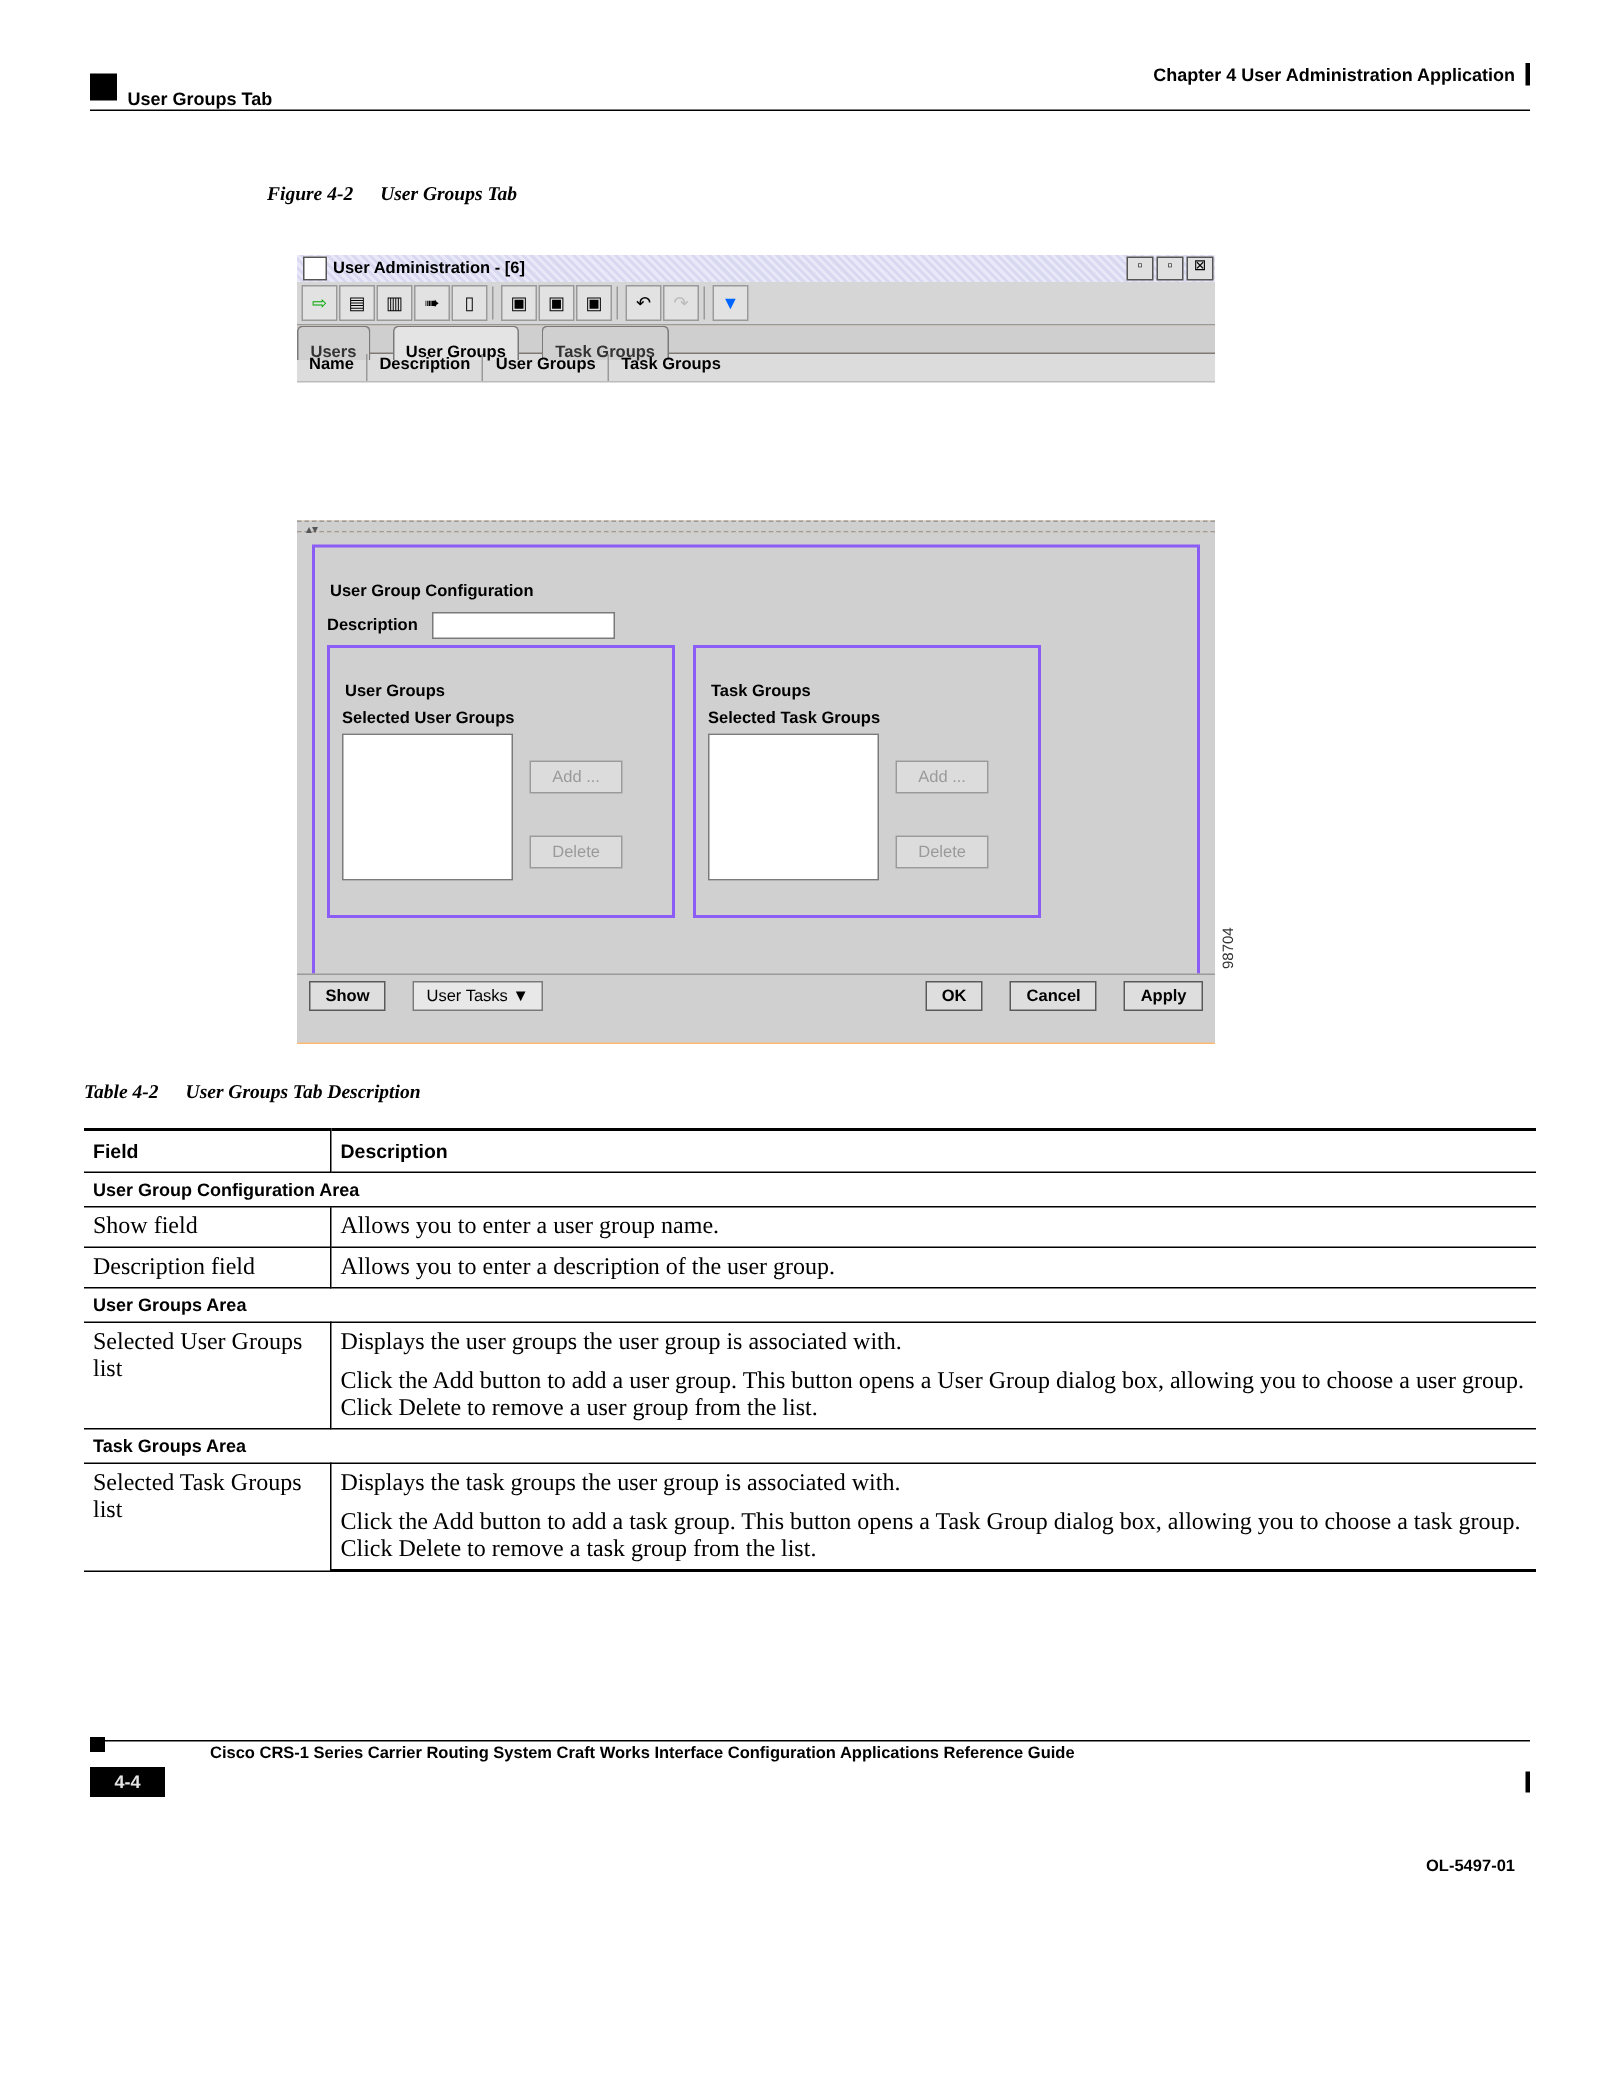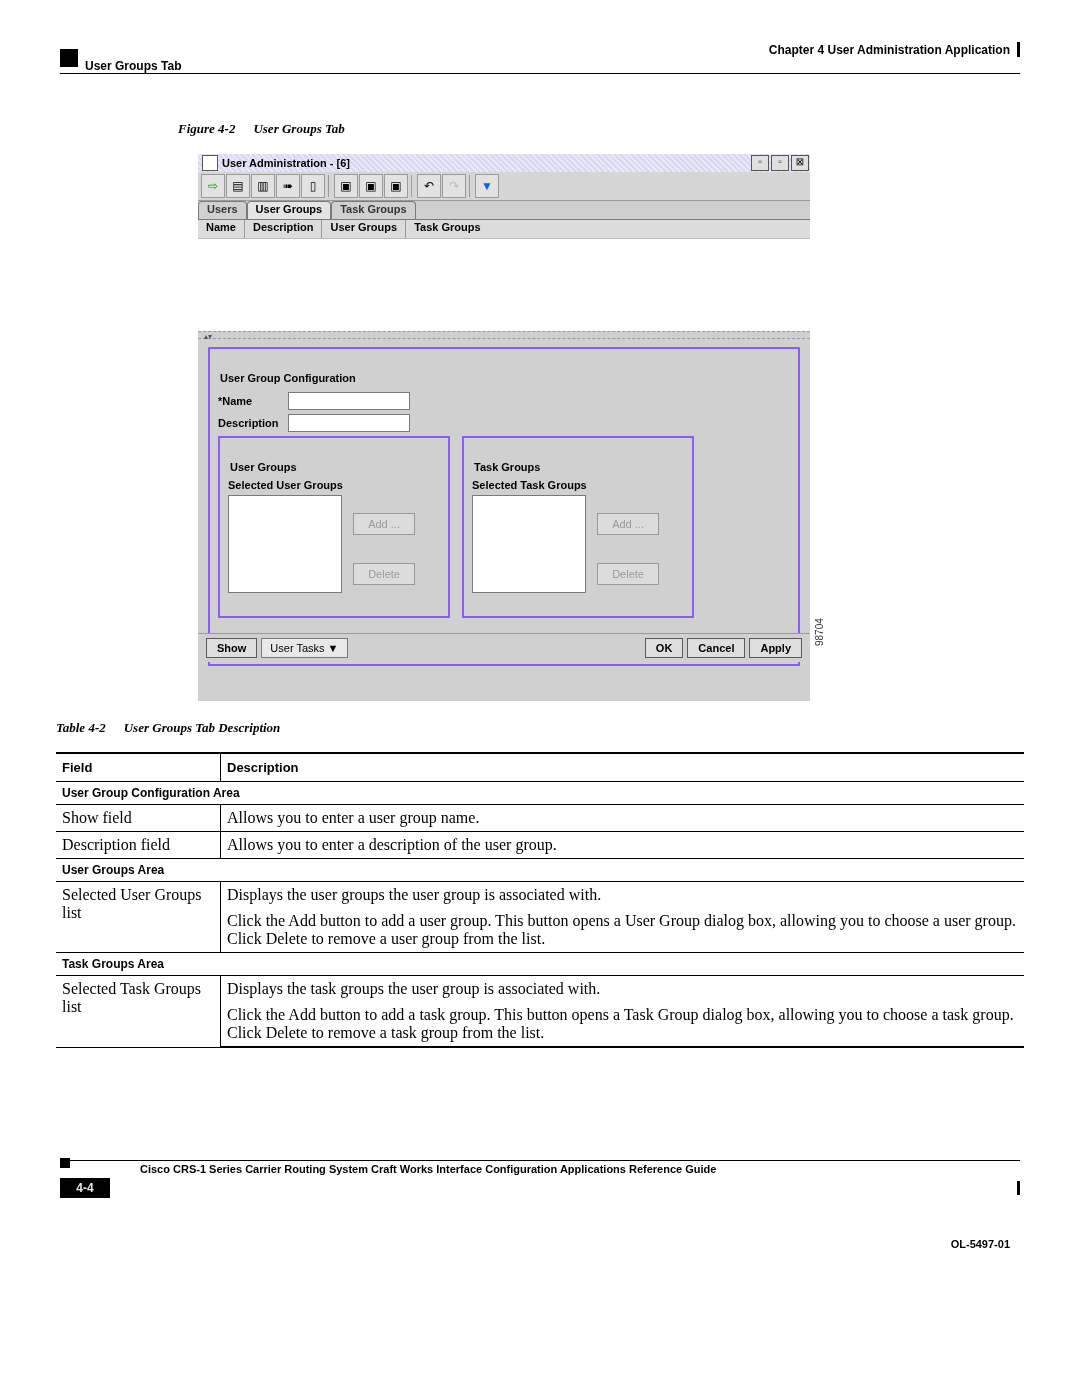--- a/index.html
+++ b/index.html
@@ -9,34 +9,34 @@
 .top-right-label{position:absolute;right:60px;top:43px;font:12px Arial}
 .top-right-bar{position:absolute;right:60px;top:42px;width:3px;height:15px;background:#000}
 .top-section{position:absolute;left:85px;top:59px;font:bold 12px Arial}
 .top-line{position:absolute;left:60px;top:73px;right:60px;border-top:1px solid #000}
 
 
 .fig-cap{position:absolute;left:178px;top:121px;font:italic bold 13px "Times New Roman",serif}
 .fig-gap{display:inline-block;width:18px}
 
 
-.shot{position:absolute;left:198px;top:154px;width:612px;height:526px;border:0px solid #333;background:#fdba74}
+.shot{position:absolute;left:198px;top:170px;width:612px;height:526px;border:0px solid #333;background:#fdba74}
 .titlebar{height:18px;background:repeating-linear-gradient(45deg,#e8e8f8 0 2px,#d8d8f0 2px 4px);display:flex;align-items:center;font:bold 11px Arial}
 .titlebar .icon{width:14px;height:14px;border:1px solid #555;background:#fff;margin:0 4px;display:inline-block}
 .titlebar .spacer{flex:1}
 .winbtn{width:16px;height:14px;border:1px solid #555;background:#e0e0e0;margin:0 1px;font:10px Arial;text-align:center;line-height:12px;display:inline-block}
 
 .toolbar{height:28px;background:#d6d6d6;border-bottom:1px solid #9a9a9a;display:flex;align-items:center;padding:0 3px;gap:1px}
 .tbtn{width:22px;height:22px;border:1px solid #9a9a9a;background:#e2e2e2;display:flex;align-items:center;justify-content:center;font:12px Arial}
 .tsep{width:2px;height:22px;border-left:1px solid #9a9a9a;margin:0 2px}
 .arrow-green{color:#0a0}
 .funnel-blue{color:#06f;font-weight:bold}
 
 .tabsrow{height:18px;display:flex;background:#cfcfcf;font:bold 11px Arial}
-.tab{border:1px solid #7a7a7a;border-bottom:none;padding:1px 8px;background:#e4e4e4;margin-right:0;border-radius:4px 4px 0 0}
+.tab{border:1px solid #7a7a7a;border-bottom:none;padding:11px 8px;background:#e4e4e4;margin-right:15px;border-radius:4px 4px 0 0}
 .tab.inactive{background:#d0d0d0;color:#333}
 .subhdr{height:18px;display:flex;background:#dcdcdc;font:bold 11px Arial;border-top:1px solid #7a7a7a}
 .subcell{border-right:1px solid #9a9a9a;padding:1px 8px}
 
 .grid-area{height:92px;background:#fff;border-top:1px solid #bbb}
 .splitter{height:6px;background:#cfcfcf;border-top:1px dashed #9a9a9a;border-bottom:1px dashed #9a9a9a;font:8px Arial;color:#555;padding-left:6px}
 
 .form-panel{background:#d0d0d0;padding:8px 10px 12px;font:11px Arial}
 .fs{border:2px solid #8b5cf6;padding:23px 8px;margin-bottom:23px}
 .fs-legend{margin:-12px 0 4px 0;background:#d0d0d0;display:inline-block;padding:0 2px;font:bold 11px Arial}
@@ -44,21 +44,21 @@
 .lbl{width:70px;font:bold 11px Arial}
 .txtin{width:120px;height:16px;border:1px solid #7a7a7a;background:#fff}
 
 .dual{display:flex;gap:12px}
 .dual .fs{flex:0 0 212px}
 .listbox{width:112px;height:96px;border:1px solid #7a7a7a;background:#fff;display:inline-block;vertical-align:top}
 .btncol{display:inline-flex;flex-direction:column;gap:28px;margin-left:8px;vertical-align:top;padding-top:18px}
 .gbtn{width:62px;height:22px;border:1px solid #9a9a9a;background:#dcdcdc;color:#9a9a9a;font:11px Arial}
 .sub-legend{font:bold 11px Arial;margin:2px 0 4px}
 
-.footer-bar{position:absolute;left:0;right:0;bottom:18px;height:28px;background:#d0d0d0;border-top:1px solid #9a9a9a;display:flex;align-items:center;padding:0 8px;gap:4px;font:11px Arial}
+.footer-bar{position:absolute;left:0;right:0;bottom:18px;height:28px;background:#d0d0d0;border-top:1px solid #9a9a9a;display:flex;align-items:center;padding:0 8px;gap:18px;font:11px Arial}
 .footer-bar .pushbtn{height:20px;border:1px solid #5a5a5a;background:#dedede;font:bold 11px Arial;padding:0 10px}
 .footer-bar .selbtn{height:20px;border:1px solid #7a7a7a;background:#e8e8e8;font:11px Arial;padding:0 8px}
 .footer-bar .spacer{flex:1}
 
 .status{position:absolute;left:0;right:0;bottom:0;height:18px;background:#c4c4c4;font:bold 11px Arial;padding:1px 4px;border-top:1px solid #7a7a7a}
 .sideid{position:absolute;left:814px;top:646px;font:10px Arial;transform:rotate(-90deg);transform-origin:left top;color:#333}
 
 
 .tbl-cap{position:absolute;left:56px;top:720px;font:italic bold 13px "Times New Roman",serif}
 
@@ -132,24 +132,20 @@
     <div class="subcell">Description</div>
     <div class="subcell">User Groups</div>
     <div class="subcell" style="border-right:none">Task Groups</div>
   </div>
   <div class="grid-area"></div>
   <div class="splitter">▴▾</div>
 
   <div class="form-panel">
     <div class="fs">
       <div class="fs-legend">User Group Configuration</div>
-      <div class="row">
-        <div class="lbl">*Name</div>
-        <div class="txtin"></div>
-      </div>
       <div class="row">
         <div class="lbl">Description</div>
         <div class="txtin"></div>
       </div>
       <div class="dual">
         <div class="fs">
           <div class="fs-legend">User Groups</div>
           <div class="sub-legend">Selected User Groups</div>
           <div>
             <div class="listbox"></div>

